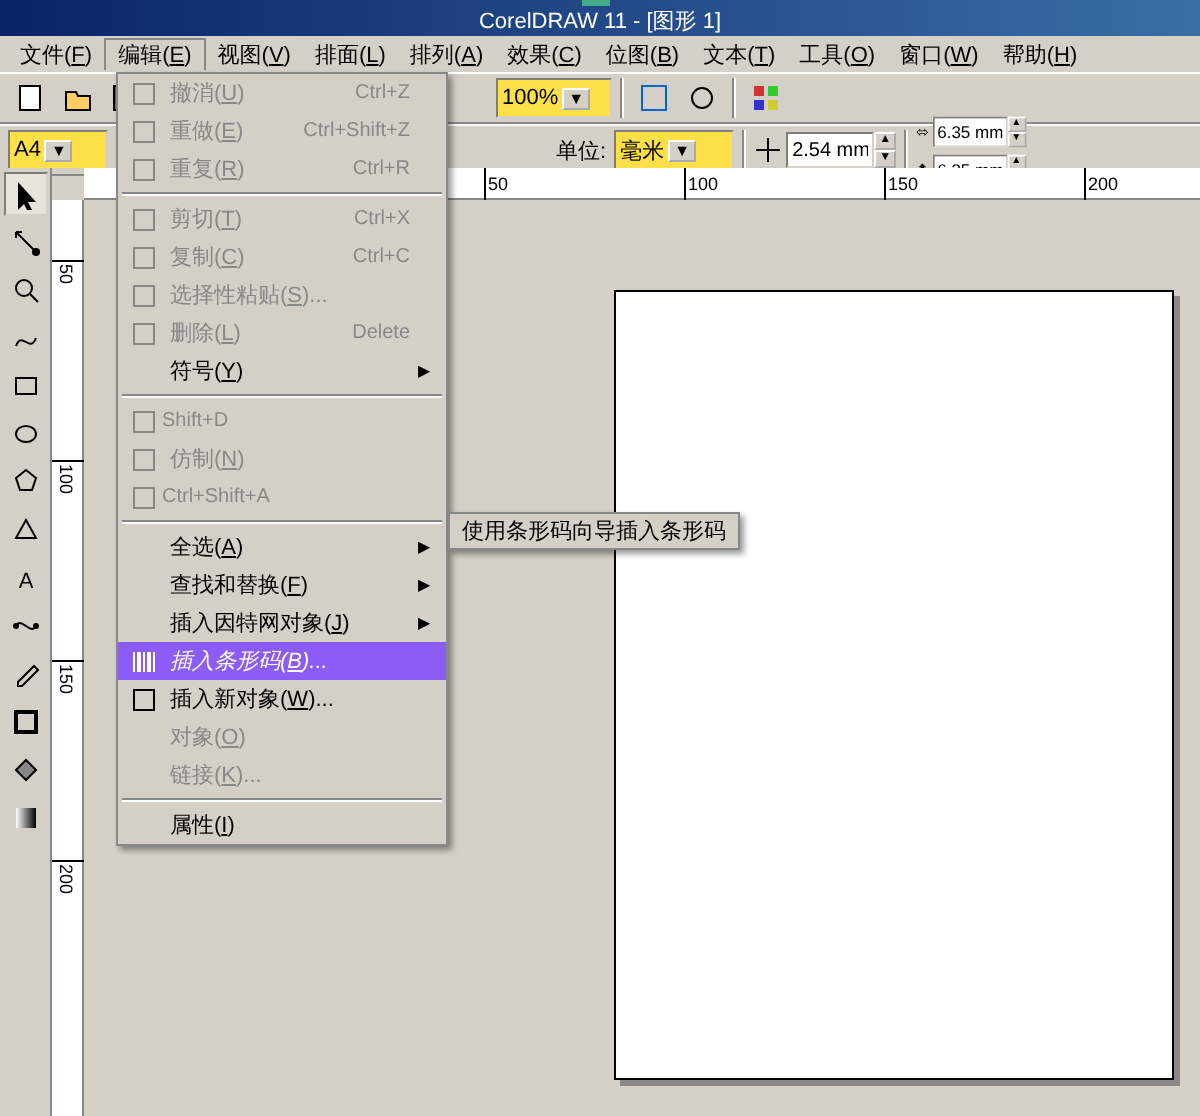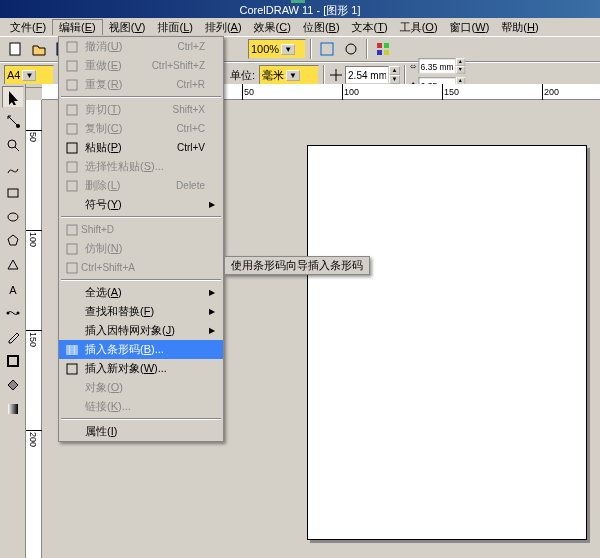--- a/index.html
+++ b/index.html
@@ -26,31 +26,31 @@
 .canvas-area { position: absolute; top: 100px; left: 42px; right: 0; bottom: 0; background: #d4d0c8; }
 .page-shadow { position: absolute; left: 268px; top: 48px; width: 280px; height: 395px; background: #888; }
 .page { position: absolute; left: 265px; top: 45px; width: 280px; height: 395px; background: #fff; border: 1px solid #000; }
 .dropdown { position: absolute; top: 36px; left: 58px; width: 166px; background: #d4d0c8; border: 1px solid #888; box-shadow: 2px 2px 3px rgba(0,0,0,.4); z-index: 100; }
 .dropdown .row { display: flex; align-items: center; height: 19px; padding: 0 4px; color: #888; position: relative; }
 .dropdown .row .ico { width: 18px; display: flex; justify-content: center; }
 .dropdown .row .lbl { flex: 1; padding-left: 4px; }
 .dropdown .row .sc { padding-right: 4px; font-size: 10px; }
 .dropdown .row .arr { width: 10px; font-size: 8px; }
 .dropdown .row.enabled { color: #000; }
-.dropdown .row.highlight { background: #3b82f6; color: #fff; }
+.dropdown .row.highlight { background: #8b5cf6; color: #fff; font-style: italic; }
 .dropdown .divider { height: 1px; margin: 2px 2px; border-top: 1px solid #888; border-bottom: 1px solid #fff; }
 .submenu { position: absolute; top: 256px; left: 224px; background: #d4d0c8; border: 1px solid #888; box-shadow: 2px 2px 3px rgba(0,0,0,.4); padding: 2px 6px; z-index: 100; white-space: nowrap; height: 19px; display: flex; align-items: center; }
 .tick { font-size: 7px; position: absolute; }
 .ruler-h .tick { top: 0; border-left: 1px solid #000; height: 4px; }
 .ruler-h .tick.major { height: 16px; }
 .ruler-h .ticklabel { position: absolute; top: 3px; font-size: 9px; }
 .ruler-v .tick { left: 0; border-top: 1px solid #000; width: 4px; }
 .ruler-v .tick.major { width: 16px; }
 .ruler-v .ticklabel { position: absolute; left: 2px; font-size: 9px; writing-mode: vertical-rl; }
-.label2 { font-size: 11px; padding: 0 2px; }
+.label2 { font-size: 11px; padding: 0 2px; margin-left: 48px; }
 svg { display: block; }
 </style>
 </head>
 <body>
 
 <div class="titlebar">
   <span class="icon"></span>
   <span>CorelDRAW 11 - [图形 1]</span>
 </div>
 
@@ -298,41 +298,31 @@
       <span class="arr"></span>
     </div>
     <div class="divider"></div>
     <div class="row">
       <span class="ico">
         <svg width="14" height="14">
           <rect x="2" y="2" width="10" height="10" fill="none" stroke="currentColor"></rect>
         </svg>
       </span>
       <span class="lbl">剪切(<u>T</u>)</span>
-      <span class="sc">Shift+X</span>
+      <span class="sc">Ctrl+X</span>
       <span class="arr"></span>
     </div>
     <div class="row">
       <span class="ico">
         <svg width="14" height="14">
           <rect x="2" y="2" width="10" height="10" fill="none" stroke="currentColor"></rect>
         </svg>
       </span>
       <span class="lbl">复制(<u>C</u>)</span>
       <span class="sc">Ctrl+C</span>
-      <span class="arr"></span>
-    </div>
-    <div class="row enabled">
-      <span class="ico">
-        <svg width="14" height="14">
-          <rect x="2" y="2" width="10" height="10" fill="none" stroke="currentColor"></rect>
-        </svg>
-      </span>
-      <span class="lbl">粘贴(<u>P</u>)</span>
-      <span class="sc">Ctrl+V</span>
       <span class="arr"></span>
     </div>
     <div class="row">
       <span class="ico">
         <svg width="14" height="14">
           <rect x="2" y="2" width="10" height="10" fill="none" stroke="currentColor"></rect>
         </svg>
       </span>
       <span class="lbl">选择性粘贴(<u>S</u>)...</span>
       <span class="arr"></span>

